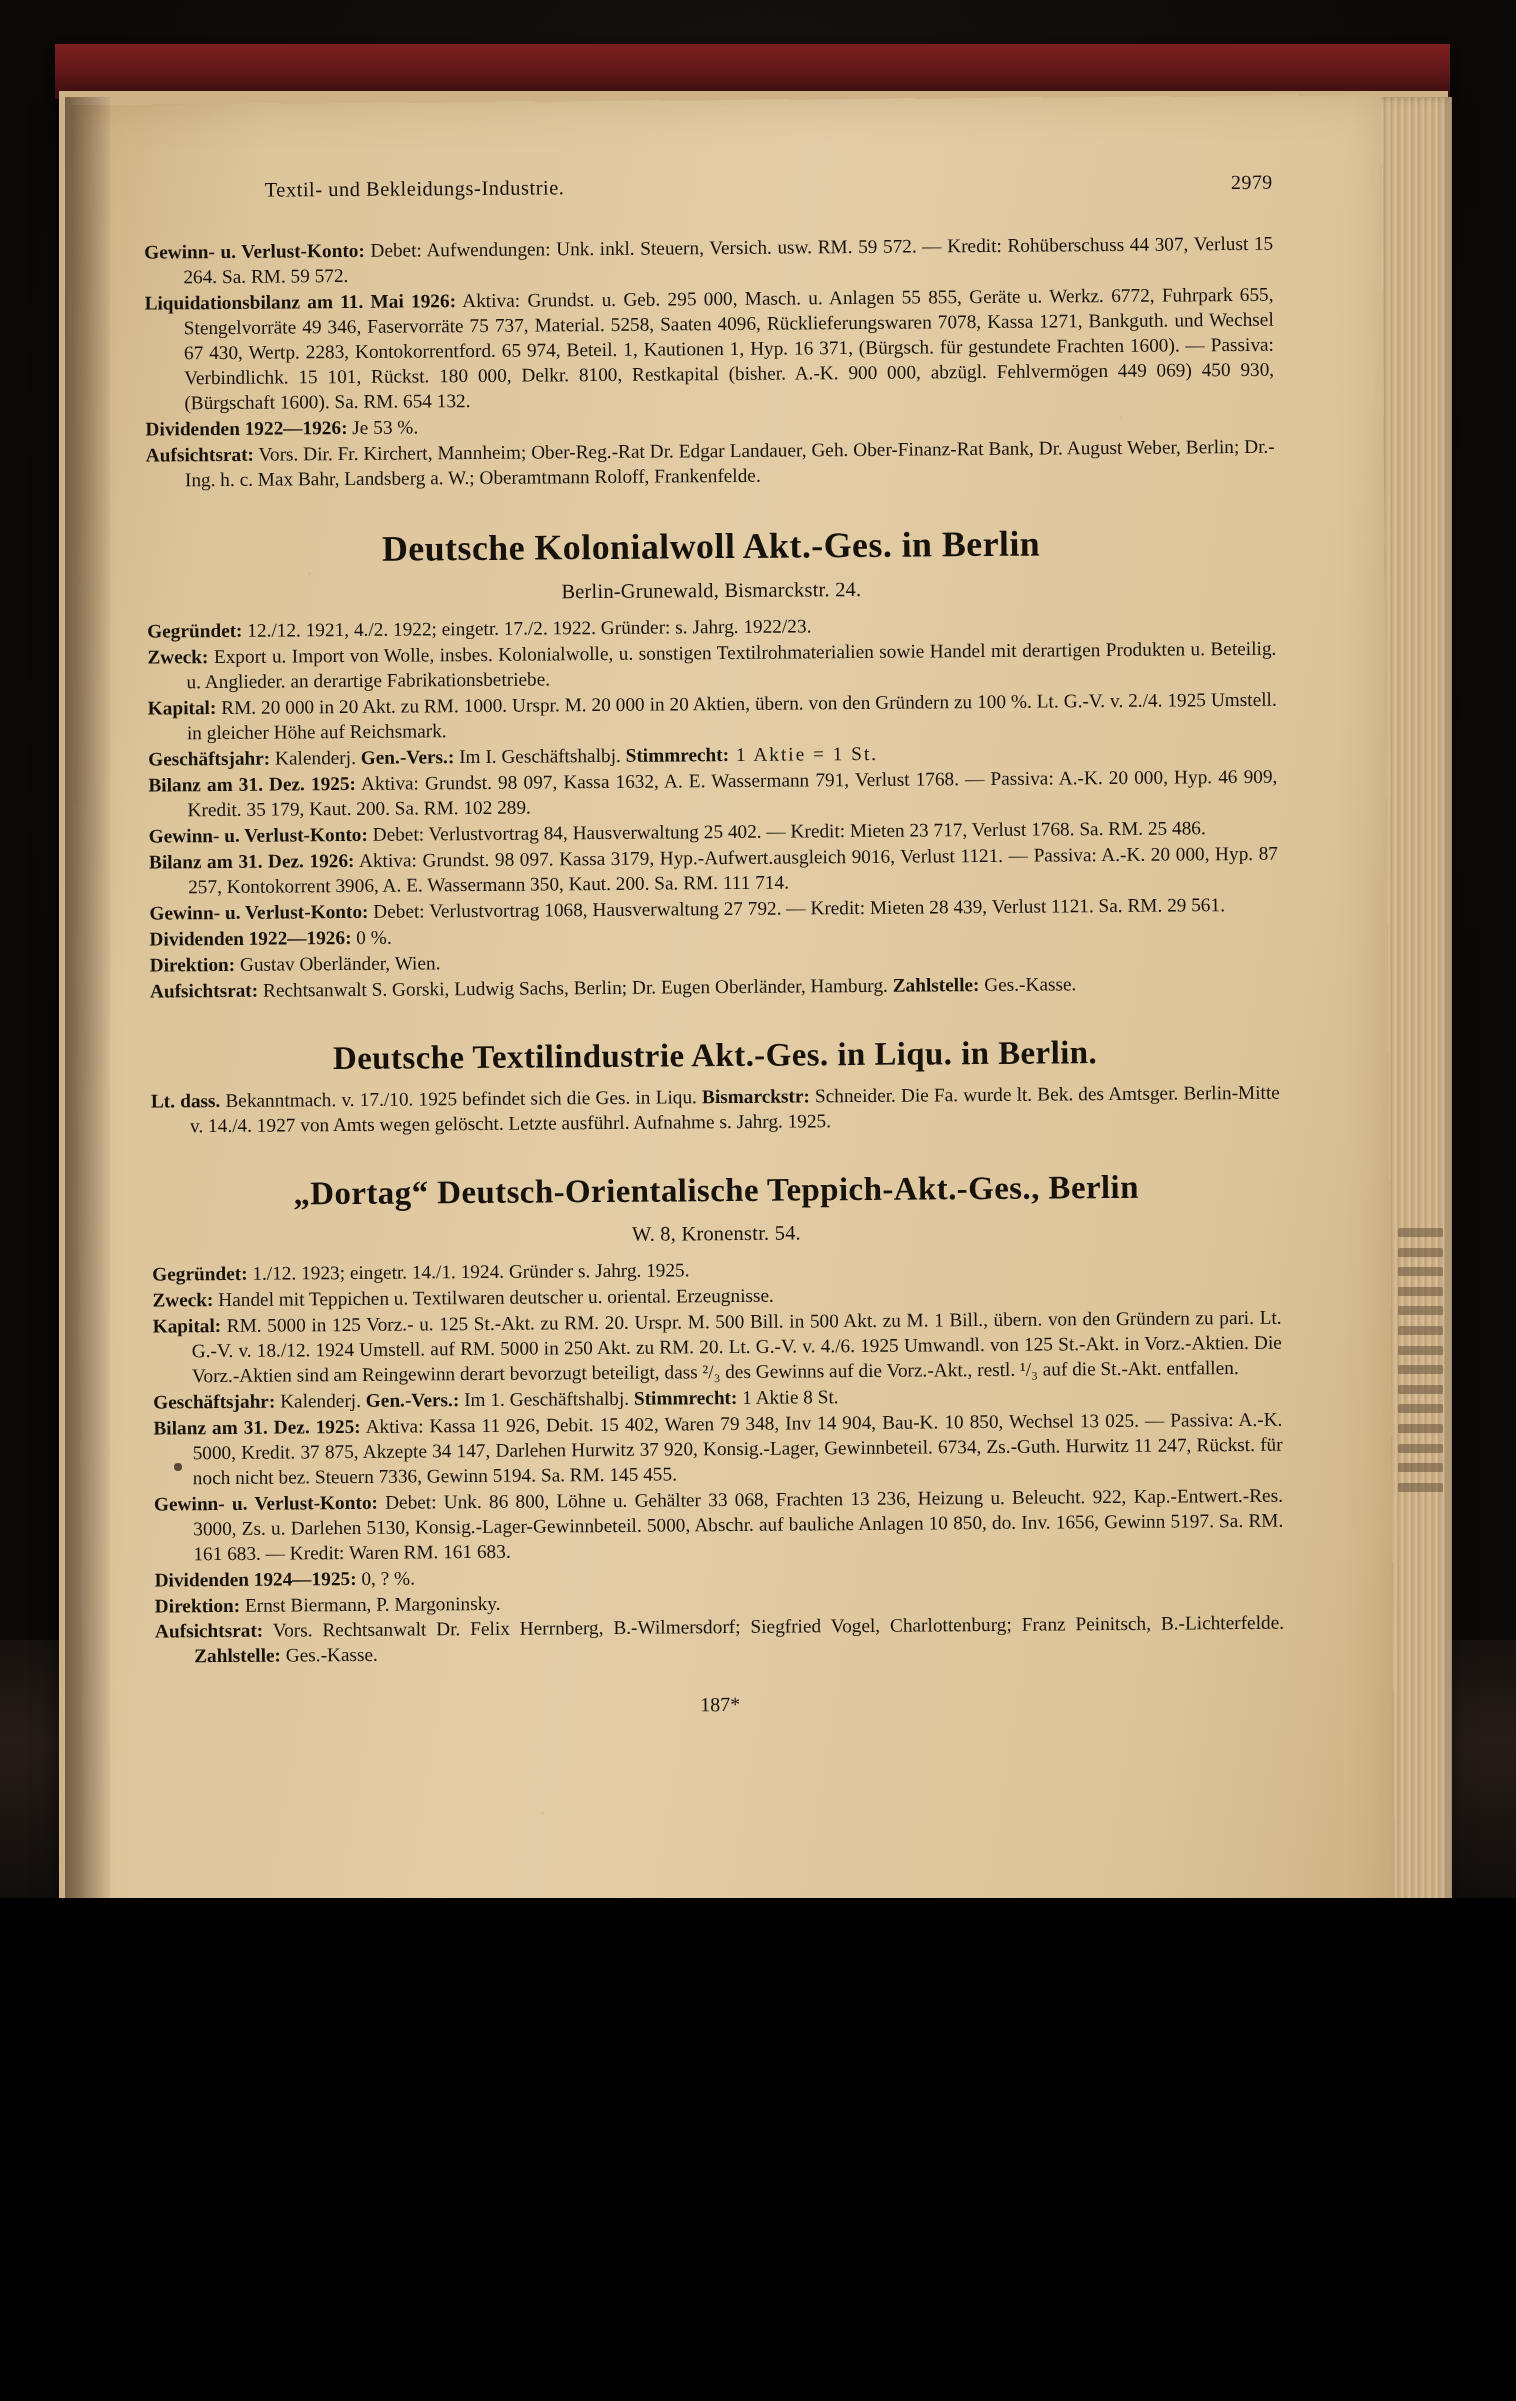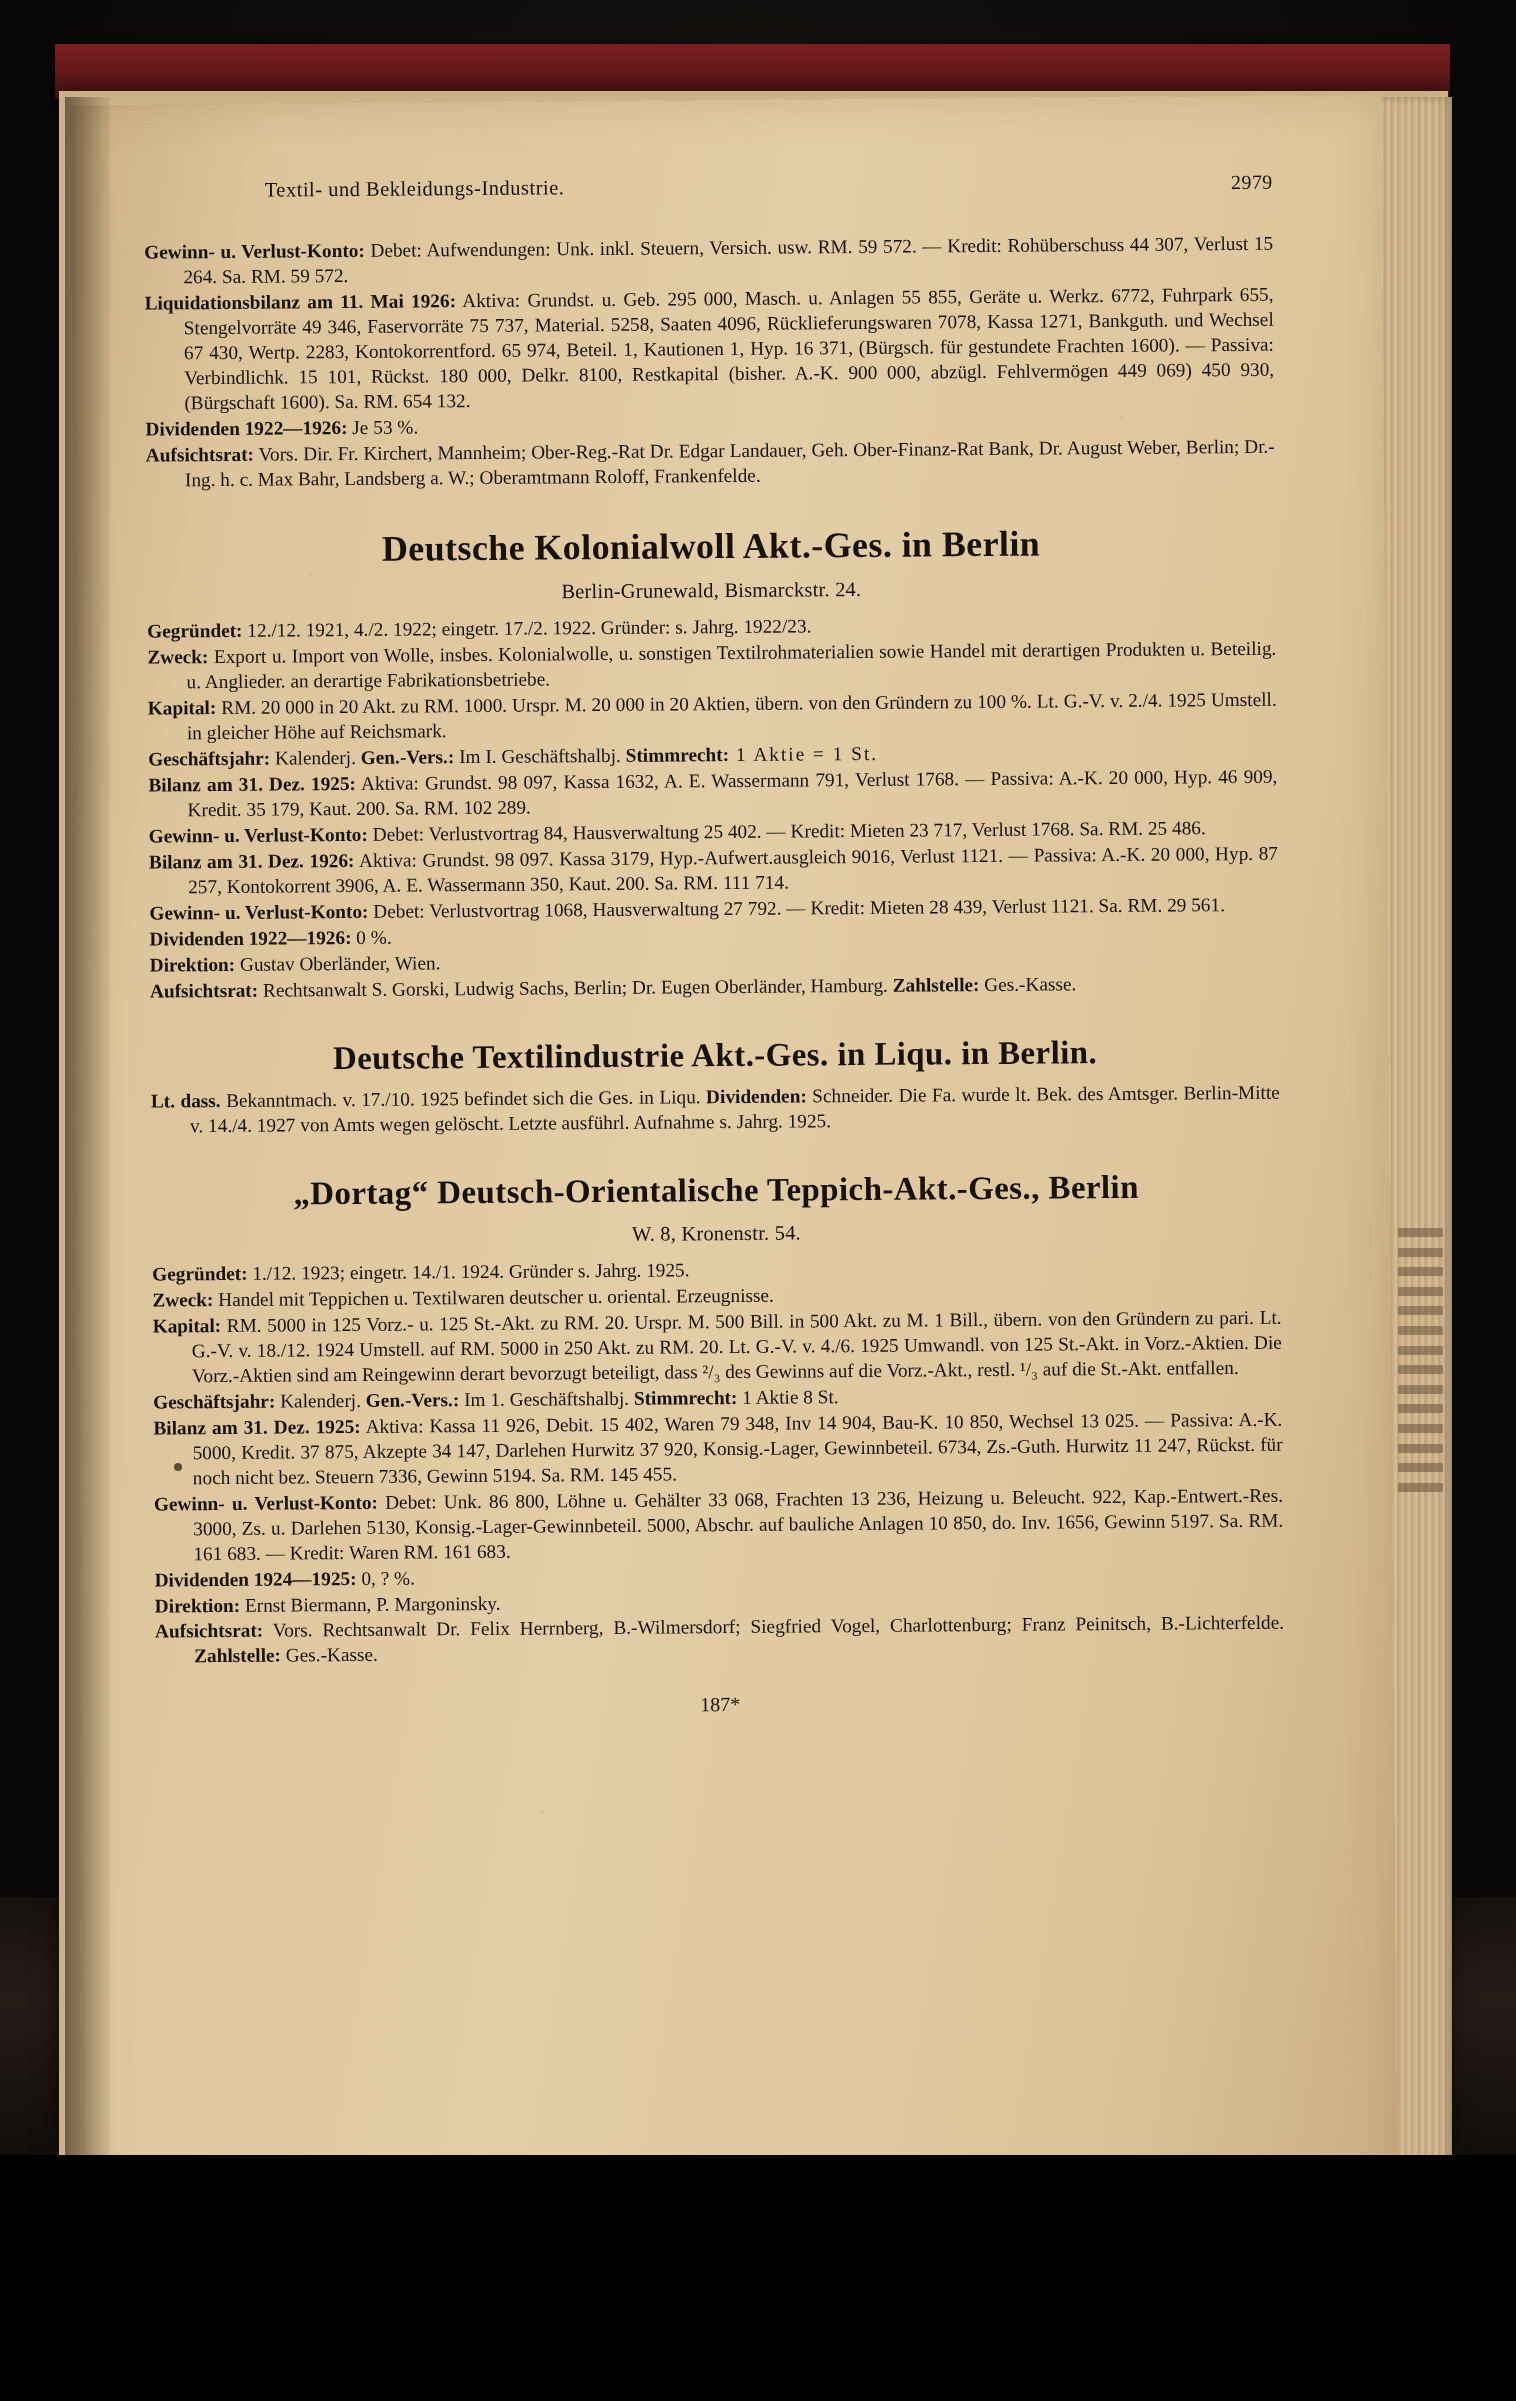--- a/index.html
+++ b/index.html
@@ -3,21 +3,21 @@
 <meta charset="utf-8">
 <style>
   html, body {
     margin: 0;
     padding: 0;
     background: #000000;
   }
   #page {
     position: relative;
     width: 1516px;
-    height: 2155px;
+    height: 1898px;
     overflow: hidden;
     background: #0b0a09;
     font-family: "Liberation Serif", serif;
   }
   
   .desk {
     position: absolute;
     inset: 0;
     background:
       radial-gradient(ellipse at 50% 30%, #181512 0%, #0a0908 70%);
@@ -219,21 +219,21 @@
         <p><span class="lbl">Gewinn- u. Verlust-Konto:</span><span> Debet: Verlustvortrag 84, Hausverwaltung 25 402. — Kredit: Mieten 23 717, Verlust 1768.  Sa. RM. 25 486.</span></p>
         <p><span class="lbl">Bilanz am 31. Dez. 1926:</span><span> Aktiva: Grundst. 98 097. Kassa 3179, Hyp.-Aufwert.ausgleich 9016, Verlust 1121. — Passiva: A.-K. 20 000, Hyp. 87 257, Kontokorrent 3906, A. E. Wassermann 350, Kaut. 200.  Sa. RM. 111 714.</span></p>
         <p><span class="lbl">Gewinn- u. Verlust-Konto:</span><span> Debet: Verlustvortrag 1068, Hausverwaltung 27 792. — Kredit: Mieten 28 439, Verlust 1121.  Sa. RM. 29 561.</span></p>
         <p><span class="lbl">Dividenden 1922—1926:</span><span> 0 %.</span></p>
         <p><span class="lbl">Direktion:</span><span> Gustav Oberländer, Wien.</span></p>
         <p><span class="lbl">Aufsichtsrat:</span><span> Rechtsanwalt S. Gorski, Ludwig Sachs, Berlin; Dr. Eugen Oberländer, Hamburg.  </span><span class="lbl">Zahlstelle:</span><span> Ges.-Kasse.</span></p>
       </div>
 
       <div class="sect">
         <h2 class="company small">Deutsche Textilindustrie Akt.-Ges. in Liqu. in Berlin.</h2>
-        <p><span class="lbl">Lt. dass.</span><span> Bekanntmach. v. 17./10. 1925 befindet sich die Ges. in Liqu.  </span><span class="lbl">Dividenden:</span><span> Schneider.  Die Fa. wurde lt. Bek. des Amtsger. Berlin-Mitte v. 14./4. 1927 von Amts wegen gelöscht.  Letzte ausführl. Aufnahme s. Jahrg. 1925.</span></p>
+        <p><span class="lbl">Lt. dass.</span><span> Bekanntmach. v. 17./10. 1925 befindet sich die Ges. in Liqu.  </span><span class="lbl">Bismarckstr:</span><span> Schneider.  Die Fa. wurde lt. Bek. des Amtsger. Berlin-Mitte v. 14./4. 1927 von Amts wegen gelöscht.  Letzte ausführl. Aufnahme s. Jahrg. 1925.</span></p>
       </div>
 
       <div class="sect">
         <h2 class="company small">„Dortag“ Deutsch-Orientalische Teppich-Akt.-Ges.,  Berlin</h2>
         <p class="addr">W. 8, Kronenstr. 54.</p>
 
         <p><span class="lbl">Gegründet:</span><span> 1./12. 1923; eingetr. 14./1. 1924.  Gründer s. Jahrg. 1925.</span></p>
         <p><span class="lbl">Zweck:</span><span> Handel mit Teppichen u. Textilwaren deutscher u. oriental. Erzeugnisse.</span></p>
         <p><span class="lbl">Kapital:</span><span> RM. 5000 in 125 Vorz.- u. 125 St.-Akt. zu RM. 20.  Urspr. M. 500 Bill. in 500 Akt. zu M. 1 Bill., übern. von den Gründern zu pari.  Lt. G.-V. v. 18./12. 1924 Umstell. auf RM. 5000 in 250 Akt. zu RM. 20.  Lt. G.-V. v. 4./6. 1925 Umwandl. von 125 St.-Akt. in Vorz.-Aktien.  Die Vorz.-Aktien sind am Reingewinn derart bevorzugt beteiligt, dass ²/₃ des Gewinns auf die Vorz.-Akt., restl. ¹/₃ auf die St.-Akt. entfallen.</span></p>
         <p><span class="lbl">Geschäftsjahr:</span><span> Kalenderj.  </span><span class="lbl">Gen.-Vers.:</span><span> Im 1. Geschäftshalbj.  </span><span class="lbl">Stimmrecht:</span><span> 1 Aktie 8 St.</span></p>

